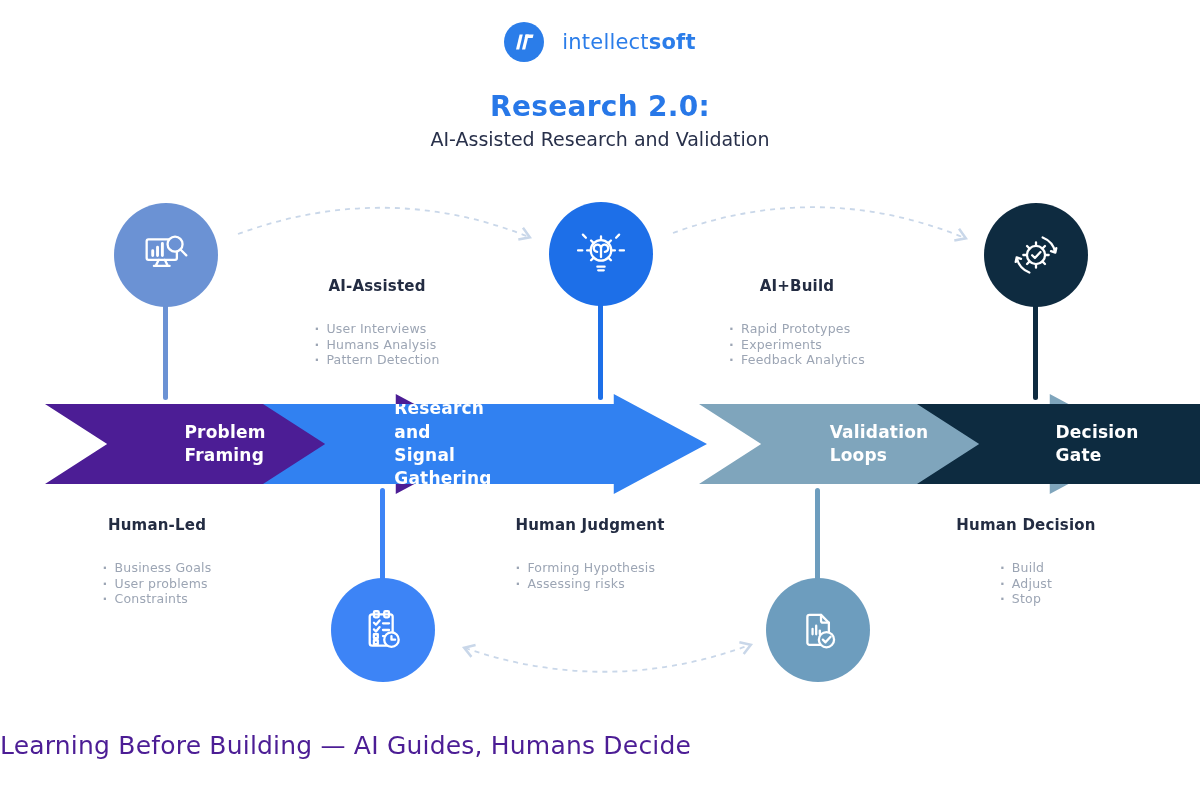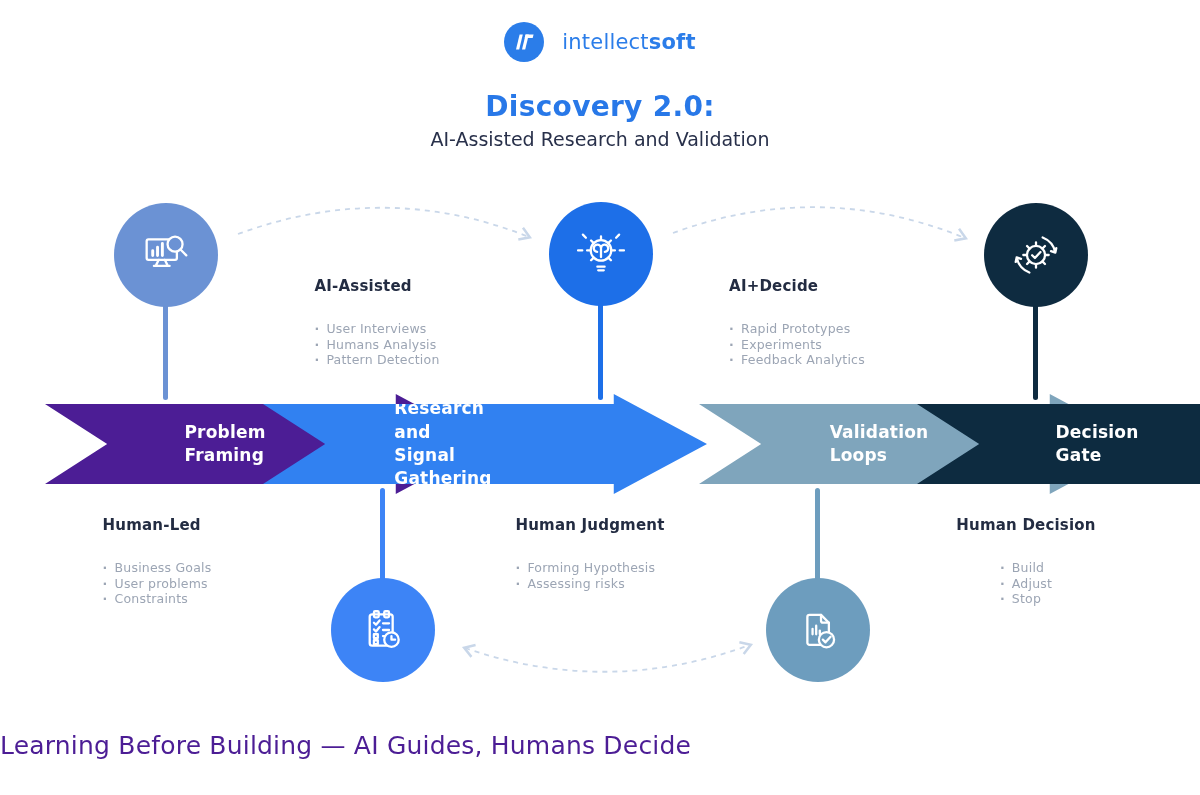--- a/index.html
+++ b/index.html
@@ -25,21 +25,21 @@
   
   .arrow{
     position:absolute;top:394px;width:242px;height:100px;z-index:2;
     clip-path:polygon(0% 10%,79% 10%,79% 0%,100% 50%,79% 100%,79% 90%,0% 90%,14% 50%);
     display:flex;align-items:center;justify-content:center;
     padding-left:15%;padding-right:22%;box-sizing:border-box;
   }
   .arrow .label{color:#fff;font-weight:700;font-size:17px;line-height:1.38;letter-spacing:.2px;white-space:pre-line;text-align:left;}
   
   .note{position:absolute;transform:translateX(-50%);width:max-content;z-index:2;}
-  .note .head{font-size:15px;font-weight:700;color:#232C42;letter-spacing:.2px;}
+  .note .head{font-size:15px;font-weight:700;color:#232C42;text-align:center;letter-spacing:.2px;}
   .note .list{margin-top:23px;}
   .note .item{display:flex;align-items:baseline;font-size:12.5px;line-height:15.5px;color:#9CA5B4;letter-spacing:.2px;}
   .note .dot{margin-right:7px;font-weight:700;}
   .note.centered-list .list{width:max-content;margin-left:auto;margin-right:auto;}
   .note.wide-gap .list{margin-top:26px;}
   
   .tagline{position:absolute;top:731px;left:0;width:100%;text-align:left;font-size:25px;font-weight:500;color:#4c1d95;letter-spacing:.2px;}
 </style>
 </head>
 <body>
@@ -49,21 +49,21 @@
   <div class="logo-row">
     <svg class="logo-mark" viewBox="0 0 40 40">
       <circle cx="20" cy="20" r="20" fill="#2B7DE9"></circle>
       <path d="M15.6 12.5 h3.2 l-3.6 15 h-3.2 z" fill="#ffffff"></path>
       <path d="M21.6 12.5 h3.2 l-3.6 15 h-3.2 z" fill="#ffffff"></path>
       <path d="M21.6 12.5 h8 l-0.9 3.6 h-8 z" fill="#ffffff"></path>
     </svg>
     <div class="logo-text"><span>intellect</span><span class="bold">soft</span></div>
   </div>
 
-  <div class="title">Discovery 2.0:</div>
+  <div class="title">Research 2.0:</div>
   <div class="subtitle">AI-Assisted Research and Validation</div>
 
   <svg class="arcs" viewBox="0 0 1200 795">
     <defs>
       <marker id="arw" orient="auto-start-reverse" markerWidth="10" markerHeight="10" refX="6" refY="4.5">
         <path d="M1,1 L6.5,4.5 L1,8" fill="none" stroke="#C9D7E9" stroke-width="1.4"></path>
       </marker>
     </defs>
     <path d="M 238 234 Q 386 180 529 237" fill="none" stroke="#C9D7E9" stroke-width="1.8" stroke-dasharray="5 5" marker-end="url(#arw)"></path>
     <path d="M 673 233 Q 820 179 965 238" fill="none" stroke="#C9D7E9" stroke-width="1.8" stroke-dasharray="5 5" marker-end="url(#arw)"></path>
@@ -155,21 +155,21 @@
           <span>Humans Analysis</span>
         </div>
       <div class="item">
           <span class="dot">·</span>
           <span>Pattern Detection</span>
         </div>
     </div>
   </div>
 
   <div class="note wide-gap" style="left:797px;top:277px;">
-    <div class="head">AI+Decide</div>
+    <div class="head">AI+Build</div>
     <div class="list">
       <div class="item">
           <span class="dot">·</span>
           <span>Rapid Prototypes</span>
         </div>
       <div class="item">
           <span class="dot">·</span>
           <span>Experiments</span>
         </div>
       <div class="item">

